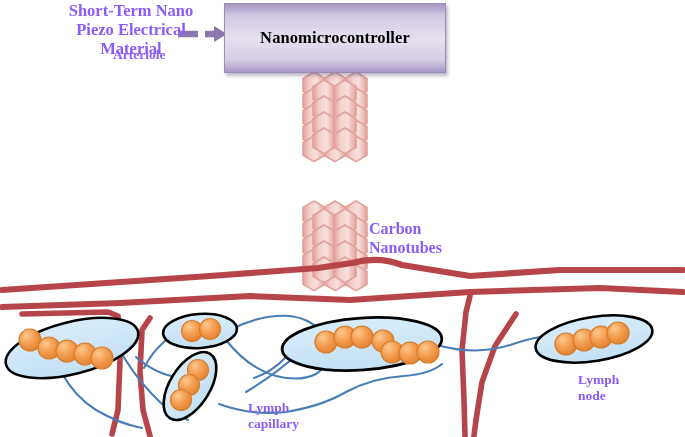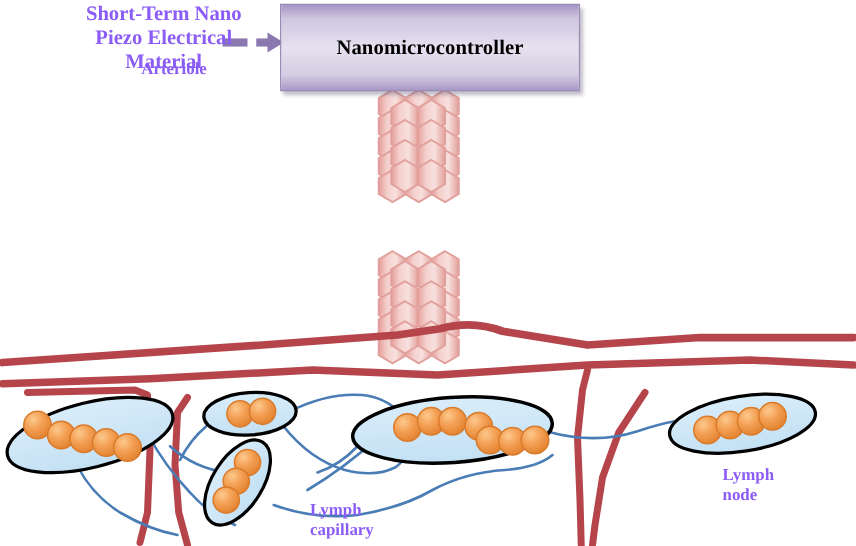--- a/index.html
+++ b/index.html
@@ -20,21 +20,21 @@
     border:1px solid #9a8cb4;
     background:linear-gradient(to bottom,#a596c4 0%,#cfc6e0 16%,#e6e1ef 50%,#d5cde4 82%,#a899c6 100%);
     box-shadow:2px 3px 3px rgba(90,80,110,.38);
     display:flex;align-items:center;justify-content:center;
     text-align:center;
     color:#000;
     font-weight:bold;
     line-height:1.16;
     letter-spacing:.1px;
   }
-  #box-controller{left:224px;top:3px;width:240px;height:70px;font-size:16.5px;}
+  #box-controller{left:224px;top:3px;width:222px;height:70px;font-size:16.5px;}
   #box-depository{left:222px;top:143px;width:224px;height:60px;font-size:16.5px;}
 
   
   .lbl{position:absolute;font-weight:bold;color:#8b5cf6;line-height:1.16;white-space:pre-line;}
   #lbl-material{left:46px;top:1px;width:170px;text-align:center;font-size:16.5px;}
   #lbl-arteriole{left:113px;top:47px;font-size:13.5px;}
   #lbl-nanotubes{left:369px;top:219px;font-size:16px;line-height:1.2;}
   #lbl-lymphcap{left:248px;top:400px;font-size:13.5px;line-height:1.2;}
   #lbl-lymphnode{left:578px;top:372px;font-size:13.5px;line-height:1.2;}
 </style>
@@ -199,20 +199,22 @@
     <span>Nanomicrocontroller</span>
   </div>
 
 
   <div class="lbl" id="lbl-material">Short-Term Nano
 Piezo Electrical
 Material</div>
 
   <div class="lbl" id="lbl-arteriole">Arteriole</div>
 
+  <div class="lbl" id="lbl-nanotubes">Carbon
+Nanotubes</div>
 
   <div class="lbl" id="lbl-lymphcap">Lymph
 capillary</div>
 
   <div class="lbl" id="lbl-lymphnode">Lymph
 node</div>
 
 </div>
 
 </body></html>

